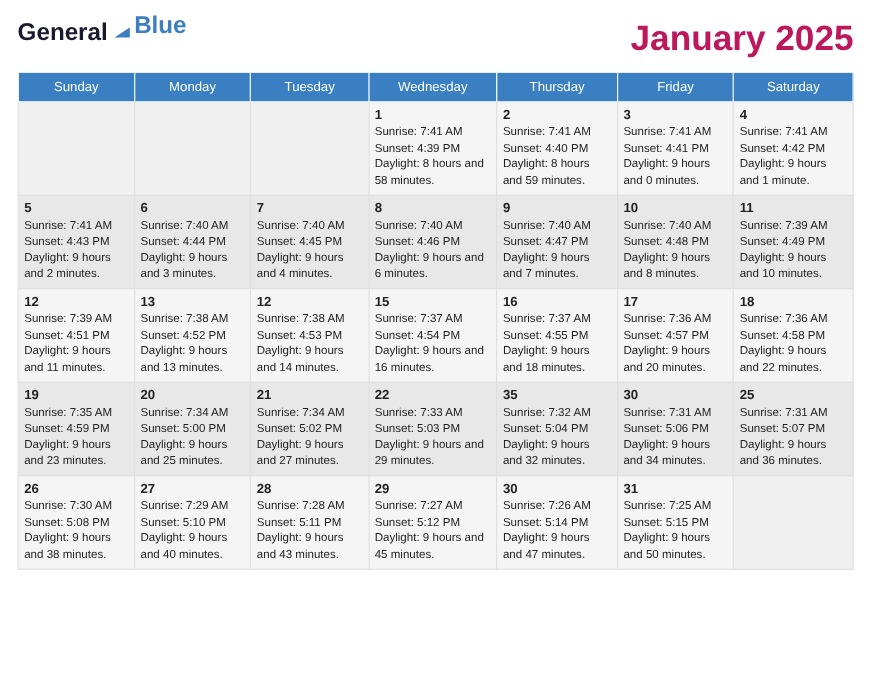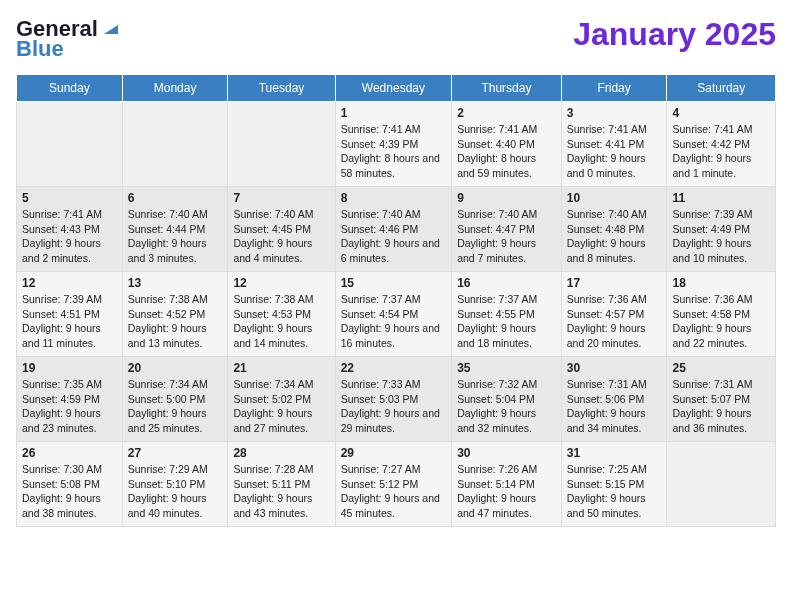--- a/index.html
+++ b/index.html
@@ -11,34 +11,34 @@
       padding: 16px;
     }
     .header {
       display: flex;
       justify-content: space-between;
       align-items: flex-start;
       margin-bottom: 12px;
     }
     .logo {
       display: flex;
-      flex-direction: column;
+      flex-direction: row;
       align-items: flex-start;
     }
     .logo-row {
       display: flex;
       align-items: center;
     }
     .title-block {
       text-align: right;
     }
     .title-block h1 {
       font-size: 32px;
       font-weight: bold;
-      color: #6d28d9;
+      color: #be185d;
     }
     .title-block h2 {
       font-size: 16px;
       color: #333;
       font-weight: normal;
     }
     table {
       width: 100%;
       border-collapse: collapse;
       font-size: 11px;

